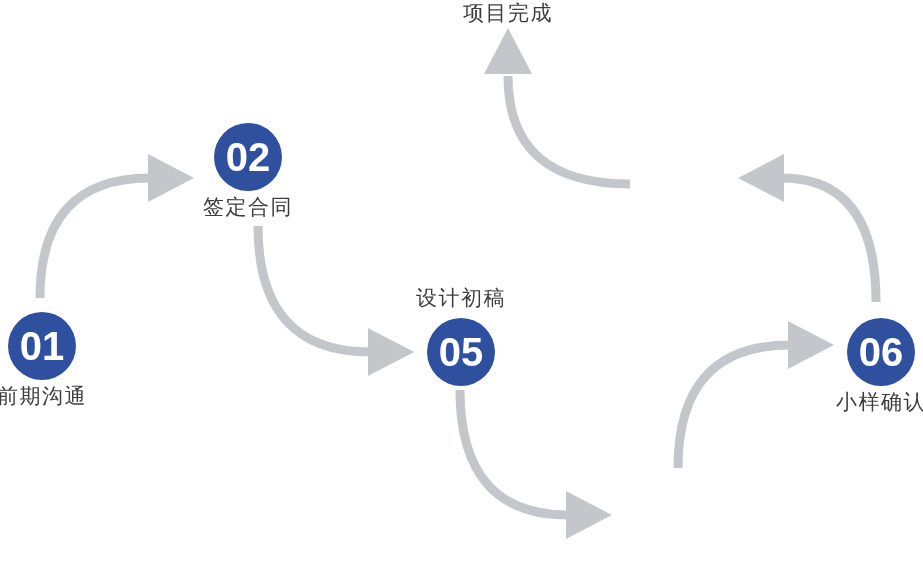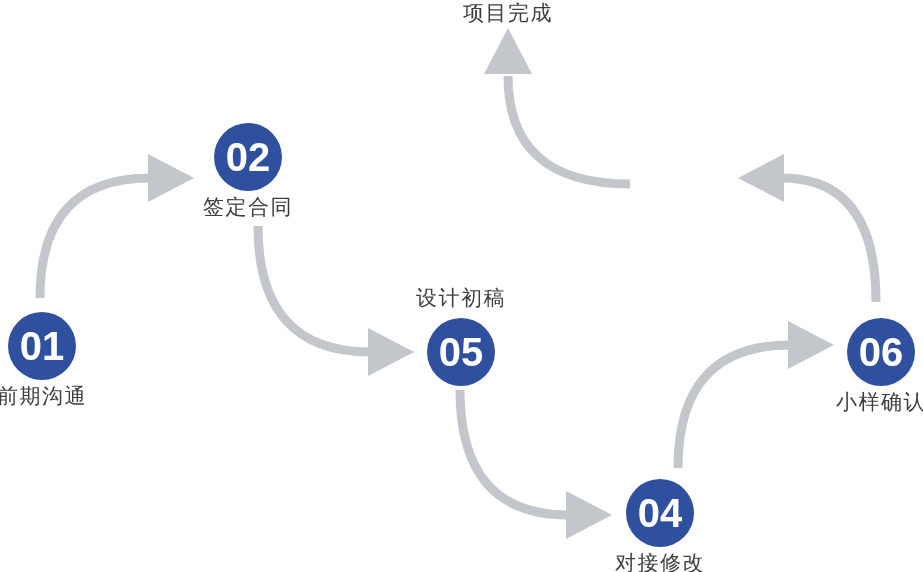--- a/index.html
+++ b/index.html
@@ -121,26 +121,20 @@
     <div class="label below">签定合同</div>
   </div>
 
   <div class="node" style="left:427px;top:318px;">
     <div class="circle">
       <span class="num">05</span>
     </div>
     <div class="label above">设计初稿</div>
   </div>
 
-  <div class="node" style="left:626px;top:479px;">
-    <div class="circle">
-      <span class="num">04</span>
-    </div>
-    <div class="label below">对接修改</div>
-  </div>
 
   <div class="node" style="left:847px;top:318px;">
     <div class="circle">
       <span class="num">06</span>
     </div>
     <div class="label below">小样确认</div>
   </div>
 
 
 </div>

